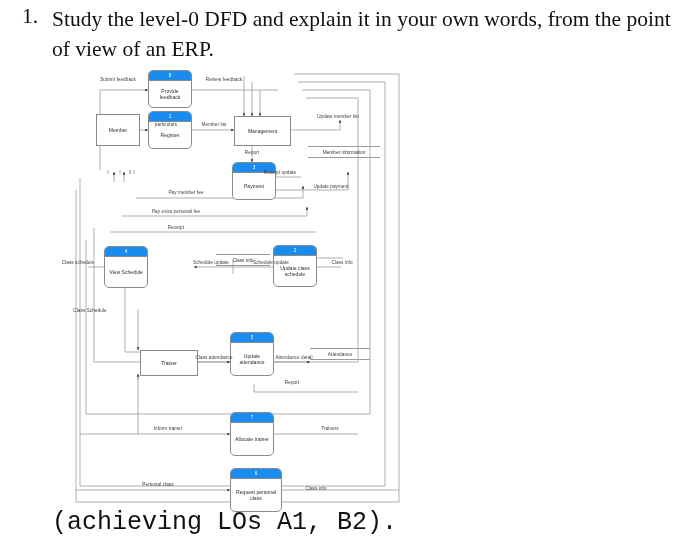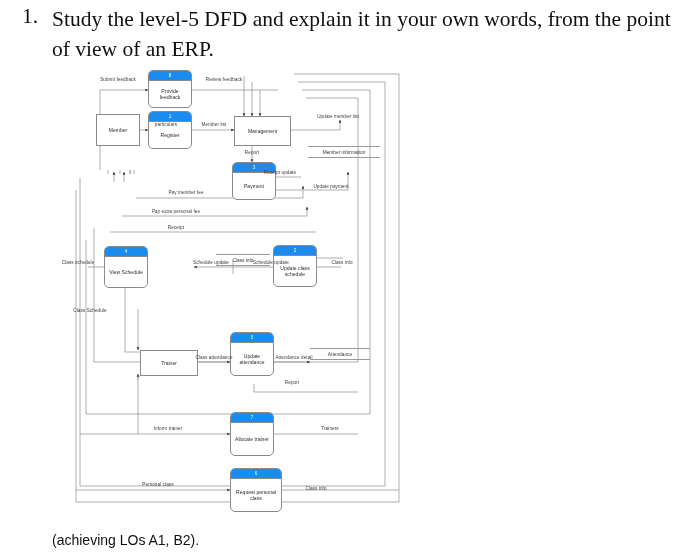--- a/index.html
+++ b/index.html
@@ -17,22 +17,22 @@
   .q-num{
     position:absolute;left:0;top:0;
     font-size:21.5px;color:#111;font-family:"Liberation Serif", serif;
   }
   .q-text{
     position:absolute;left:30px;top:0;width:620px;
     font-size:21.5px;line-height:30px;color:#111;
     font-family:"Liberation Serif", serif;
   }
   .closing{
-    position:absolute;left:52px;top:532px;
-    font-size:14px;color:#111;font-family:Liberation Sans, sans-serif;
+    position:absolute;left:52px;top:508px;
+    font-size:25px;color:#111;font-family:Liberation Mono, monospace;
   }
 
   
   .diagram{
     position:absolute;left:58px;top:62px;
     width:345px;height:442px;
     font-family:"Liberation Sans", sans-serif;
   }
   .diagram svg{display:block;}
 
@@ -97,21 +97,21 @@
     white-space:nowrap;
   }
 </style>
 </head>
 <body>
 
 <div class="page">
 
   <div class="q-block">
     <div class="q-num">1.</div>
-    <div class="q-text">Study the level-5 DFD and explain it in your own words, from the point of view of an ERP.</div>
+    <div class="q-text">Study the level-0 DFD and explain it in your own words, from the point of view of an ERP.</div>
   </div>
 
   <div class="diagram">
 
     <svg width="345" height="442" viewBox="0 0 345 442">
       <defs>
         <marker id="ah" markerWidth="5" markerHeight="5" refX="4" refY="2.5" orient="auto">
           <path d="M0,0.6 L4.4,2.5 L0,4.4 z" fill="#333"></path>
         </marker>
       </defs>

